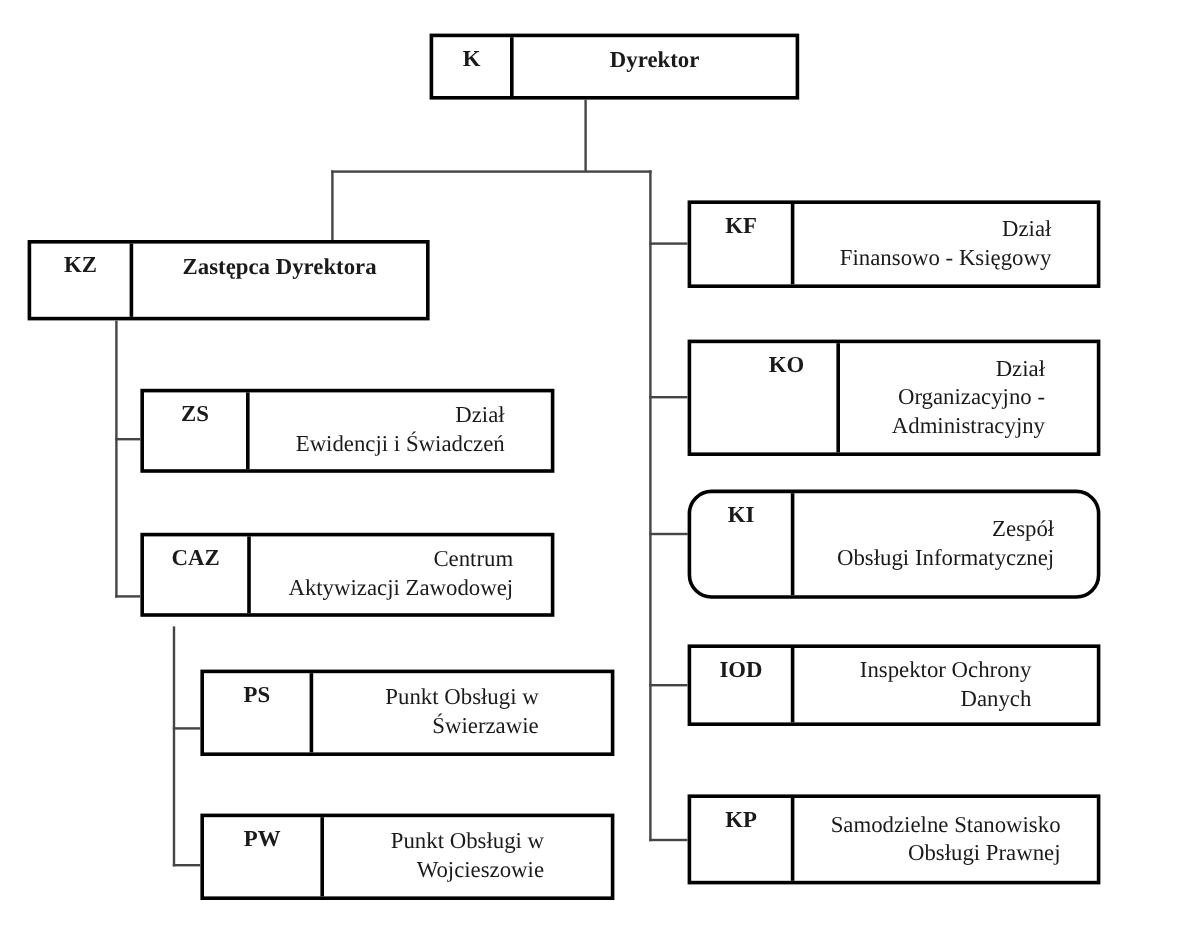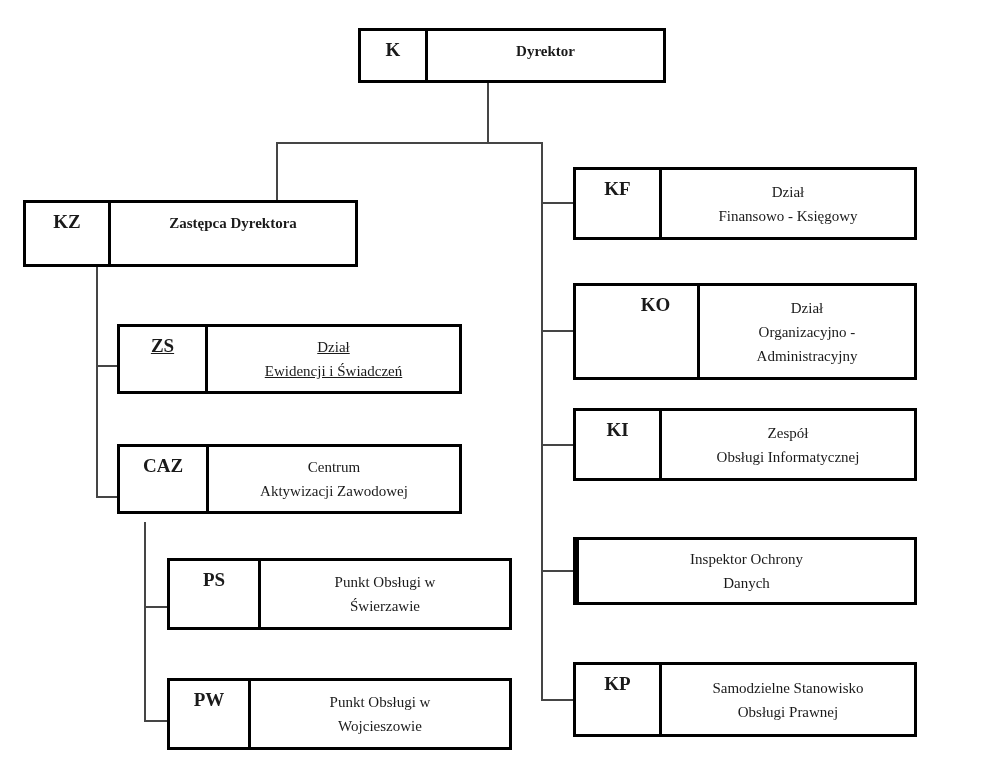--- a/index.html
+++ b/index.html
@@ -34,22 +34,22 @@
     font-size: 19px;
     box-sizing: border-box;
     flex: 0 0 auto;
   }
   .label {
     flex: 1 1 auto;
     display: flex;
     flex-direction: column;
     align-items: center;
     justify-content: center;
-    text-align: center;
-    font-size: 15px;
+    text-align: right;
+    font-size: 19px;
     line-height: 24px;
     white-space: pre-line;
     border-left: 3px solid #000000;
     box-sizing: border-box;
     padding: 18px 4px;
   }
   .label.top {
     justify-content: flex-start;
     padding-top: 8px;
   }
@@ -85,64 +85,65 @@
   <div class="node" style="left:358px; top:28px; width:308px; height:55px;">
     <div class="code" style="width:64px;">K</div>
     <div class="label top bold">Dyrektor</div>
   </div>
 
   <div class="node" style="left:23px; top:200px; width:335px; height:67px;">
     <div class="code" style="width:82px;">KZ</div>
     <div class="label top bold">Zastępca Dyrektora</div>
   </div>
 
-  <div class="node" style="left:117px; top:324px; width:345px; height:70px;text-decoration:underline;">
+  <div class="node" style="left:117px; top:324px; width:345px; height:70px;">
     <div class="code" style="width:85px;">ZS</div>
     <div class="label">Dział
 Ewidencji i Świadczeń</div>
   </div>
 
   <div class="node" style="left:117px; top:444px; width:345px; height:70px;">
     <div class="code" style="width:86px;">CAZ</div>
     <div class="label">Centrum
 Aktywizacji Zawodowej</div>
   </div>
 
   <div class="node" style="left:167px; top:558px; width:345px; height:72px;">
     <div class="code" style="width:88px;">PS</div>
     <div class="label">Punkt Obsługi w
 Świerzawie</div>
   </div>
 
   <div class="node" style="left:167px; top:678px; width:345px; height:72px;">
-    <div class="code" style="width:78px;">PW</div>
+    <div class="code" style="width:97px;">PW</div>
     <div class="label">Punkt Obsługi w
 Wojcieszowie</div>
   </div>
 
   <div class="node" style="left:573px; top:167px; width:344px; height:73px;">
     <div class="code" style="width:83px;">KF</div>
     <div class="label">Dział
 Finansowo - Księgowy</div>
   </div>
 
   <div class="node" style="left:573px; top:283px; width:344px; height:97px;">
     <div class="code" style="width:83px;margin-left:38px;">KO</div>
     <div class="label">Dział
 Organizacyjno -
 Administracyjny</div>
   </div>
 
-  <div class="node" style="left:573px; top:408px; width:344px; height:73px;">
+  <div class="node" style="left:573px; top:408px; width:344px; height:91px;border-radius:20px;">
     <div class="code" style="width:83px;">KI</div>
     <div class="label">Zespół
 Obsługi Informatycznej</div>
   </div>
 
   <div class="node" style="left:573px; top:537px; width:344px; height:68px;">
+    <div class="code" style="width:83px;">IOD</div>
     <div class="label">Inspektor Ochrony
 Danych</div>
   </div>
 
   <div class="node" style="left:573px; top:662px; width:344px; height:75px;">
     <div class="code" style="width:83px;">KP</div>
     <div class="label">Samodzielne Stanowisko
 Obsługi Prawnej</div>
   </div>
 

